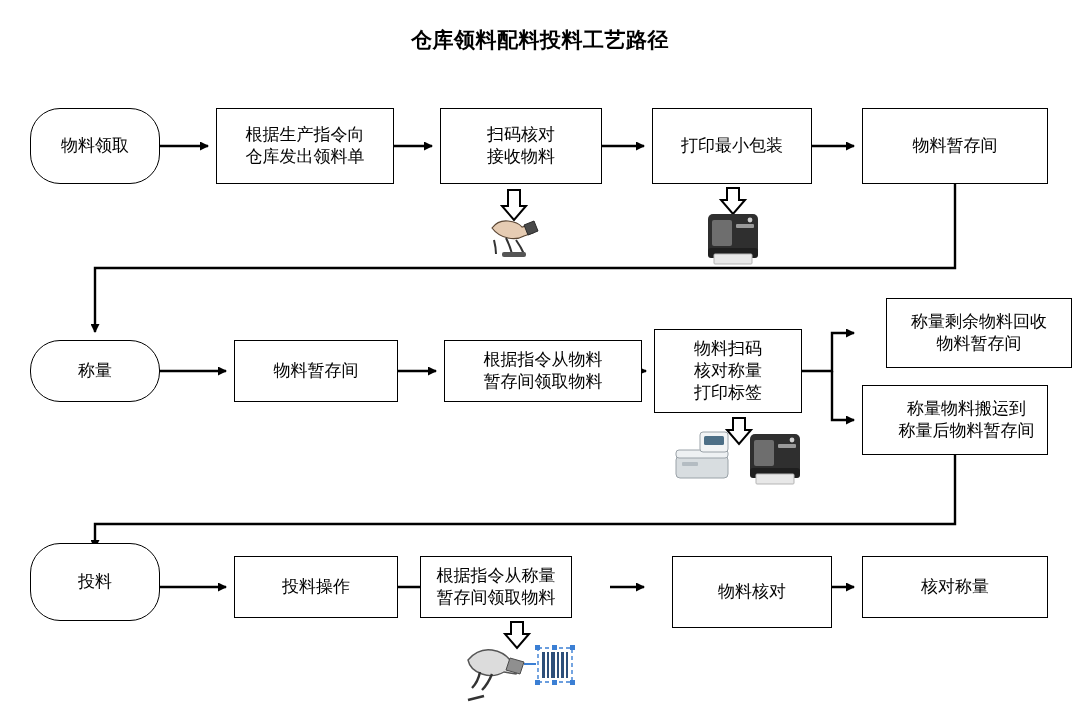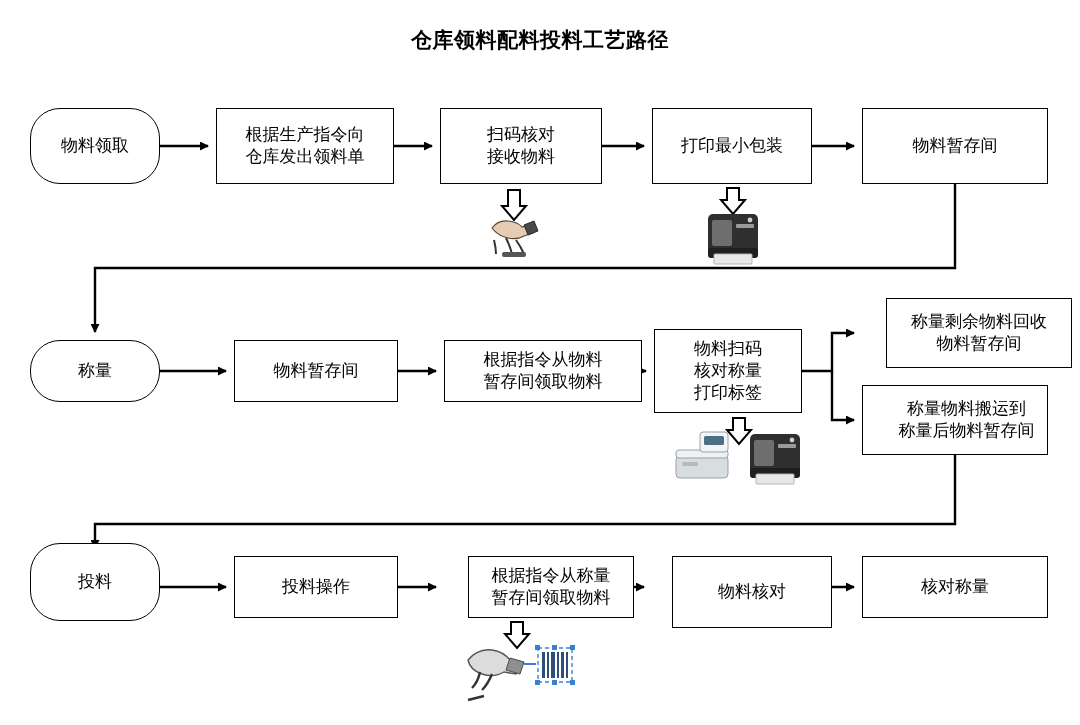--- a/index.html
+++ b/index.html
@@ -121,21 +121,21 @@
   <div class="node" style="left:654px; top:329px; width:148px; height:84px;">物料扫码
 核对称量
 打印标签</div>
   <div class="node" style="left:848px; top:298px; width:186px; height:70px;margin-left:38px;">称量剩余物料回收
 物料暂存间</div>
   <div class="node" style="left:862px; top:385px; width:186px; height:70px;padding-left:23px;">称量物料搬运到
 称量后物料暂存间</div>
 
   <div class="node pill" style="left:30px; top:543px; width:130px; height:78px;">投料</div>
   <div class="node" style="left:234px; top:556px; width:164px; height:62px;">投料操作</div>
-  <div class="node" style="left:468px; top:556px; width:166px; height:62px;">根据指令从称量
+  <div class="node" style="left:420px; top:556px; width:152px; height:62px;">根据指令从称量
 暂存间领取物料</div>
   <div class="node" style="left:672px; top:556px; width:160px; height:72px;">物料核对</div>
   <div class="node" style="left:862px; top:556px; width:186px; height:62px;">核对称量</div>
 
   <div class="icon-wrap" style="left:486px; top:210px; width:58px; height:54px;">
     <svg viewBox="0 0 58 54" width="58" height="54">
       <path d="M6,18 q6,-8 16,-7 q10,1 14,6 l8,-2 l3,8 l-9,3 q-7,4 -16,2 q-10,-2 -16,-10 z" fill="#e6ccb3" stroke="#5a4634" stroke-width="1.2"></path>
       <path d="M38,15 l10,-4 l4,10 l-10,4 z" fill="#4a4a4a" stroke="#2b2b2b" stroke-width="1"></path>
       <path d="M20,28 q4,8 6,16" stroke="#333" stroke-width="2" fill="none"></path>
       <path d="M30,30 q5,7 8,14" stroke="#333" stroke-width="2" fill="none"></path>

